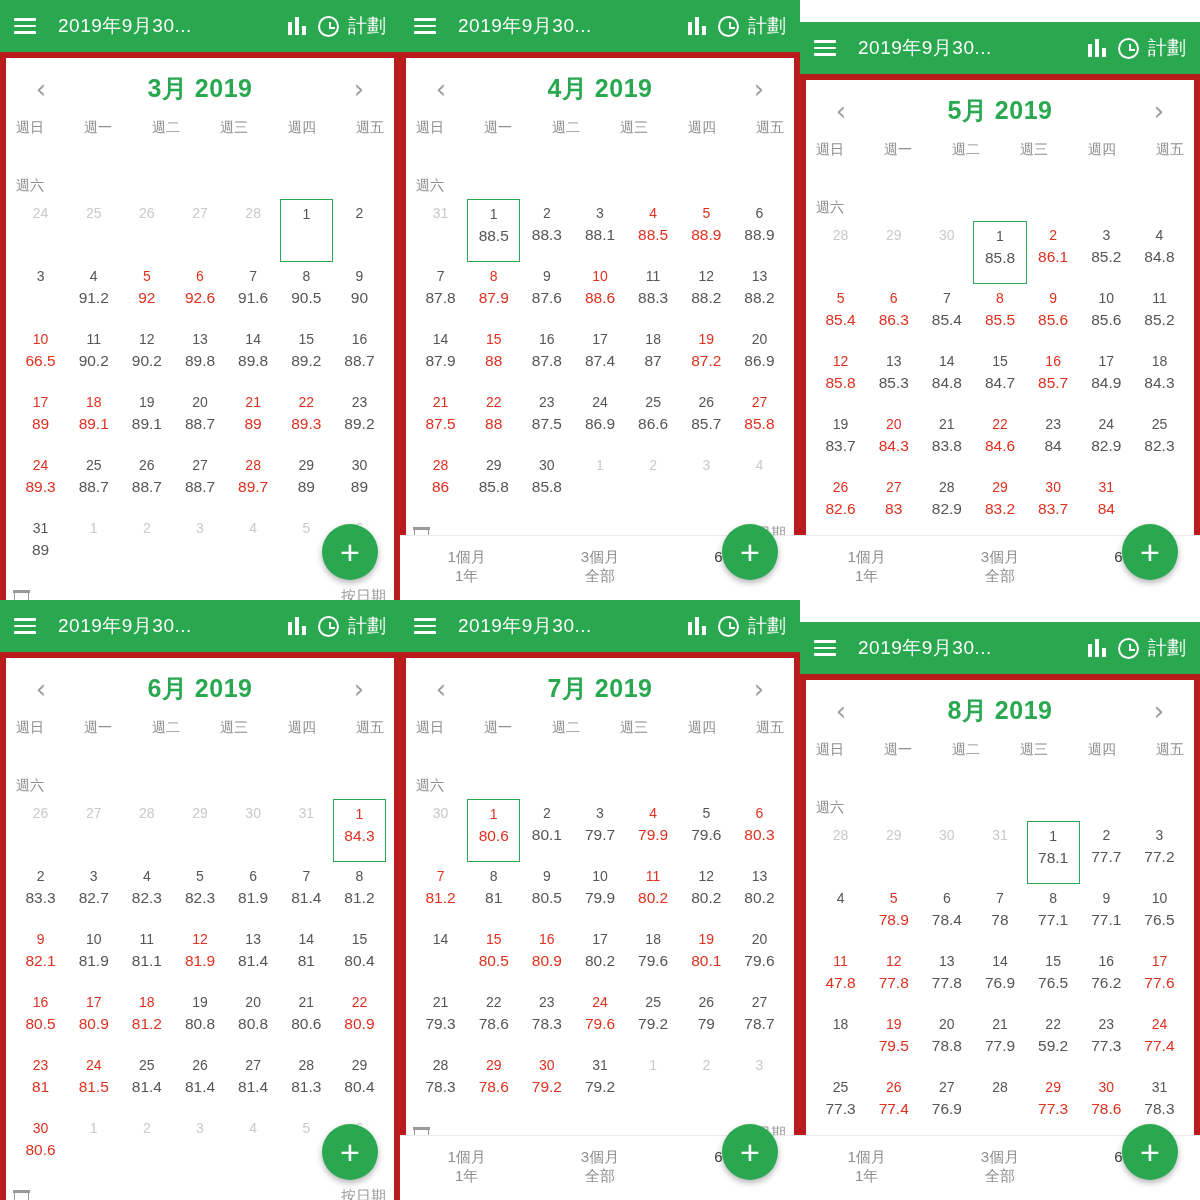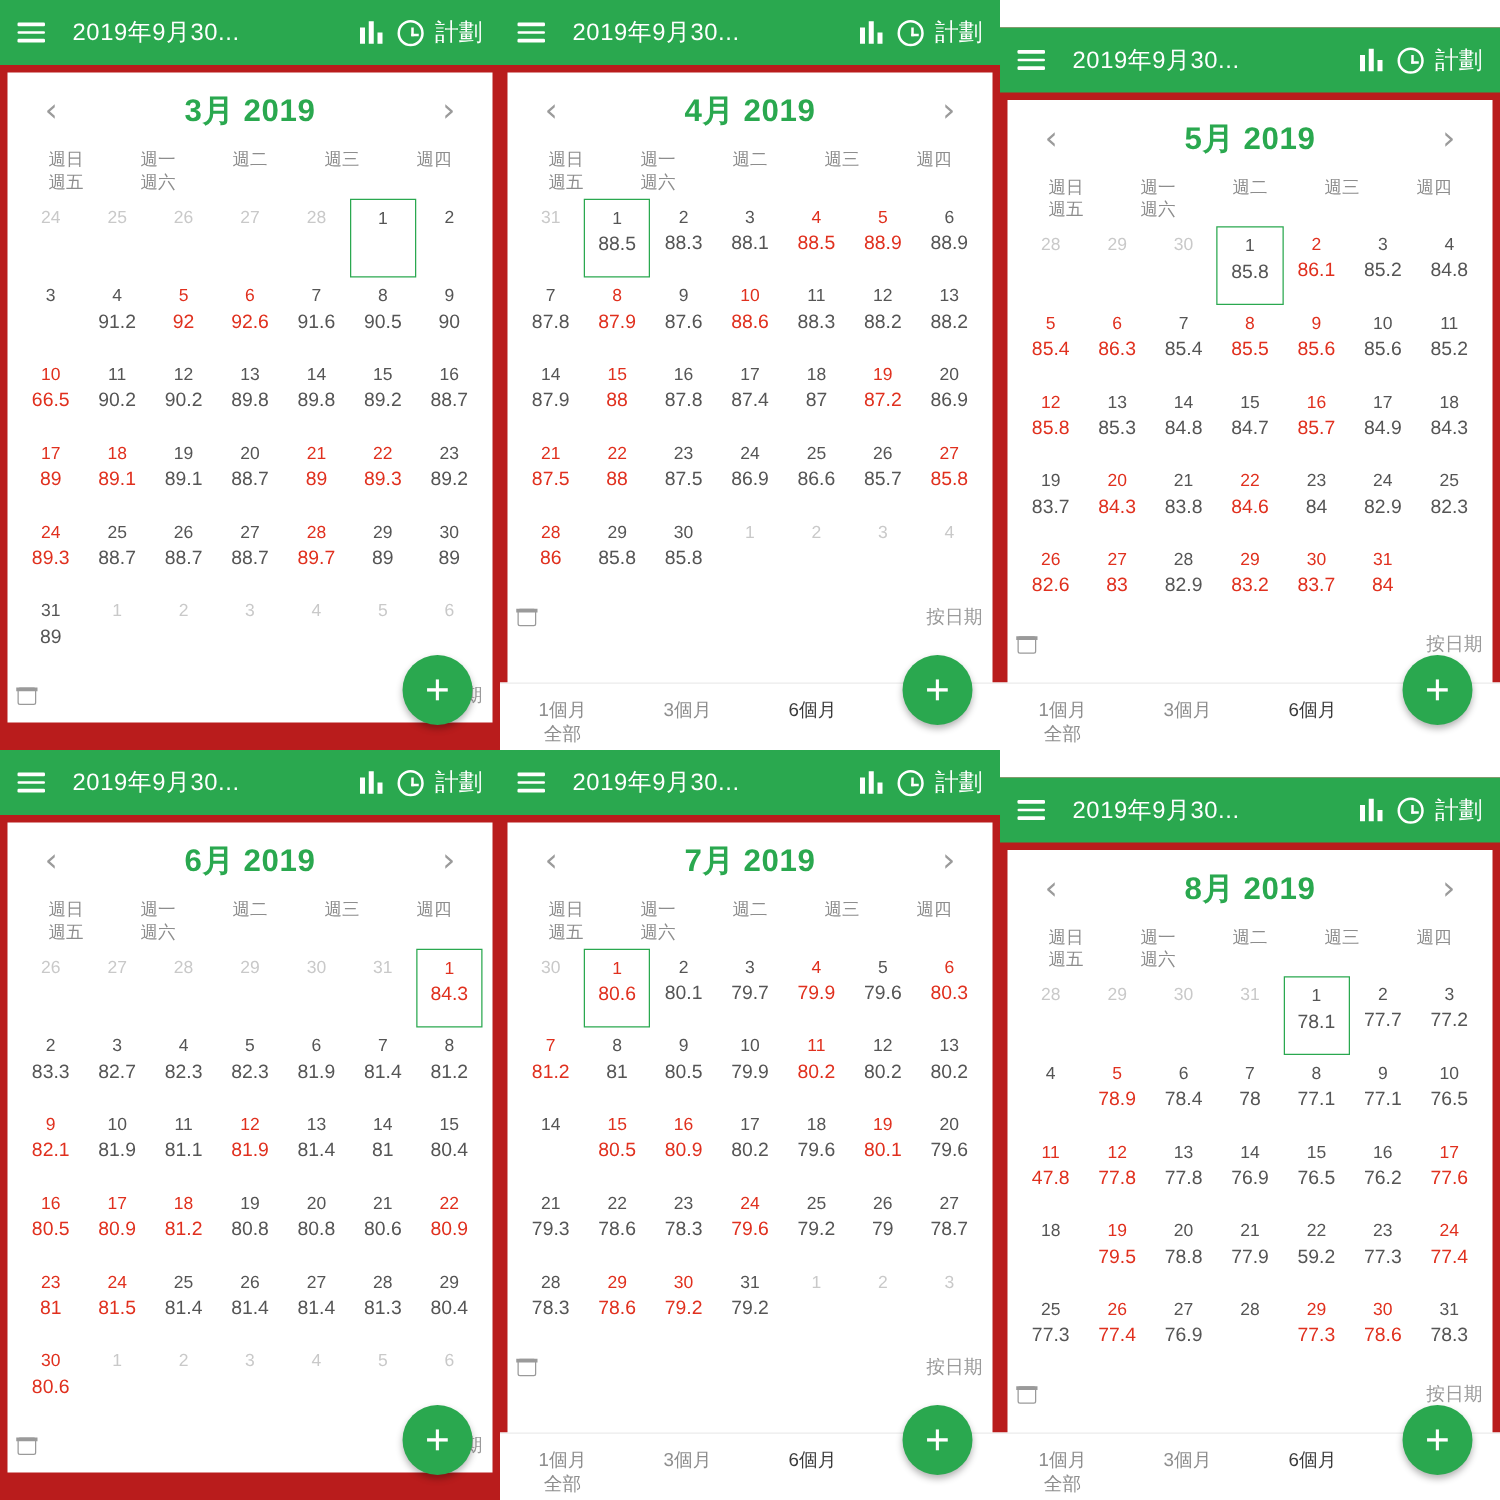--- a/index.html
+++ b/index.html
@@ -76,23 +76,24 @@
   }
   .arrow{
     color:#9b9b9b;font-size:26px;line-height:1;
     width:26px;text-align:center;cursor:pointer;
     font-family:"DejaVu Sans",sans-serif;
   }
   .month-title{
     color:#2aa84f;font-size:25px;font-weight:bold;letter-spacing:.5px;
   }
   .dow{
-    display:grid;grid-template-columns:repeat(5,1fr);
+    display:grid;grid-template-columns:repeat(6,1fr);
     color:#8d8d8d;font-size:14px;text-align:center;
     padding:10px 2px 4px;
+    gap:40px;
   }
   .weeks{display:flex;flex-direction:column;}
   .week{display:grid;grid-template-columns:repeat(7,1fr);}
   .cell{
     height:63px;
     display:flex;flex-direction:column;align-items:center;justify-content:flex-start;
     padding-top:7px;box-sizing:border-box;
     position:relative;
   }
   .cell .dnum{font-size:14px;color:#555;line-height:1.1;}
@@ -122,23 +123,23 @@
     background:#2aa84f;color:#fff;
     display:flex;align-items:center;justify-content:center;
     font-size:34px;line-height:1;
     box-shadow:0 3px 6px rgba(0,0,0,.3);
     cursor:pointer;
   }
   
   .rangebar{
     position:absolute;left:0;right:0;bottom:0;
     background:#ffffff;
-    display:grid;grid-template-columns:repeat(4,1fr);
+    display:grid;grid-template-columns:repeat(3,1fr);
     color:#8d8d8d;font-size:15px;
-    padding:12px 0 3px;
+    padding:12px 0 14px;
     text-align:center;
     border-top:1px solid #ececec;
   }
   .rangebar .on{color:#3a3a3a;}
   .topstrip{height:22px;background:#ffffff;}
 </style>
 </head>
 <body>
 
 <div class="grid" id="grid">

